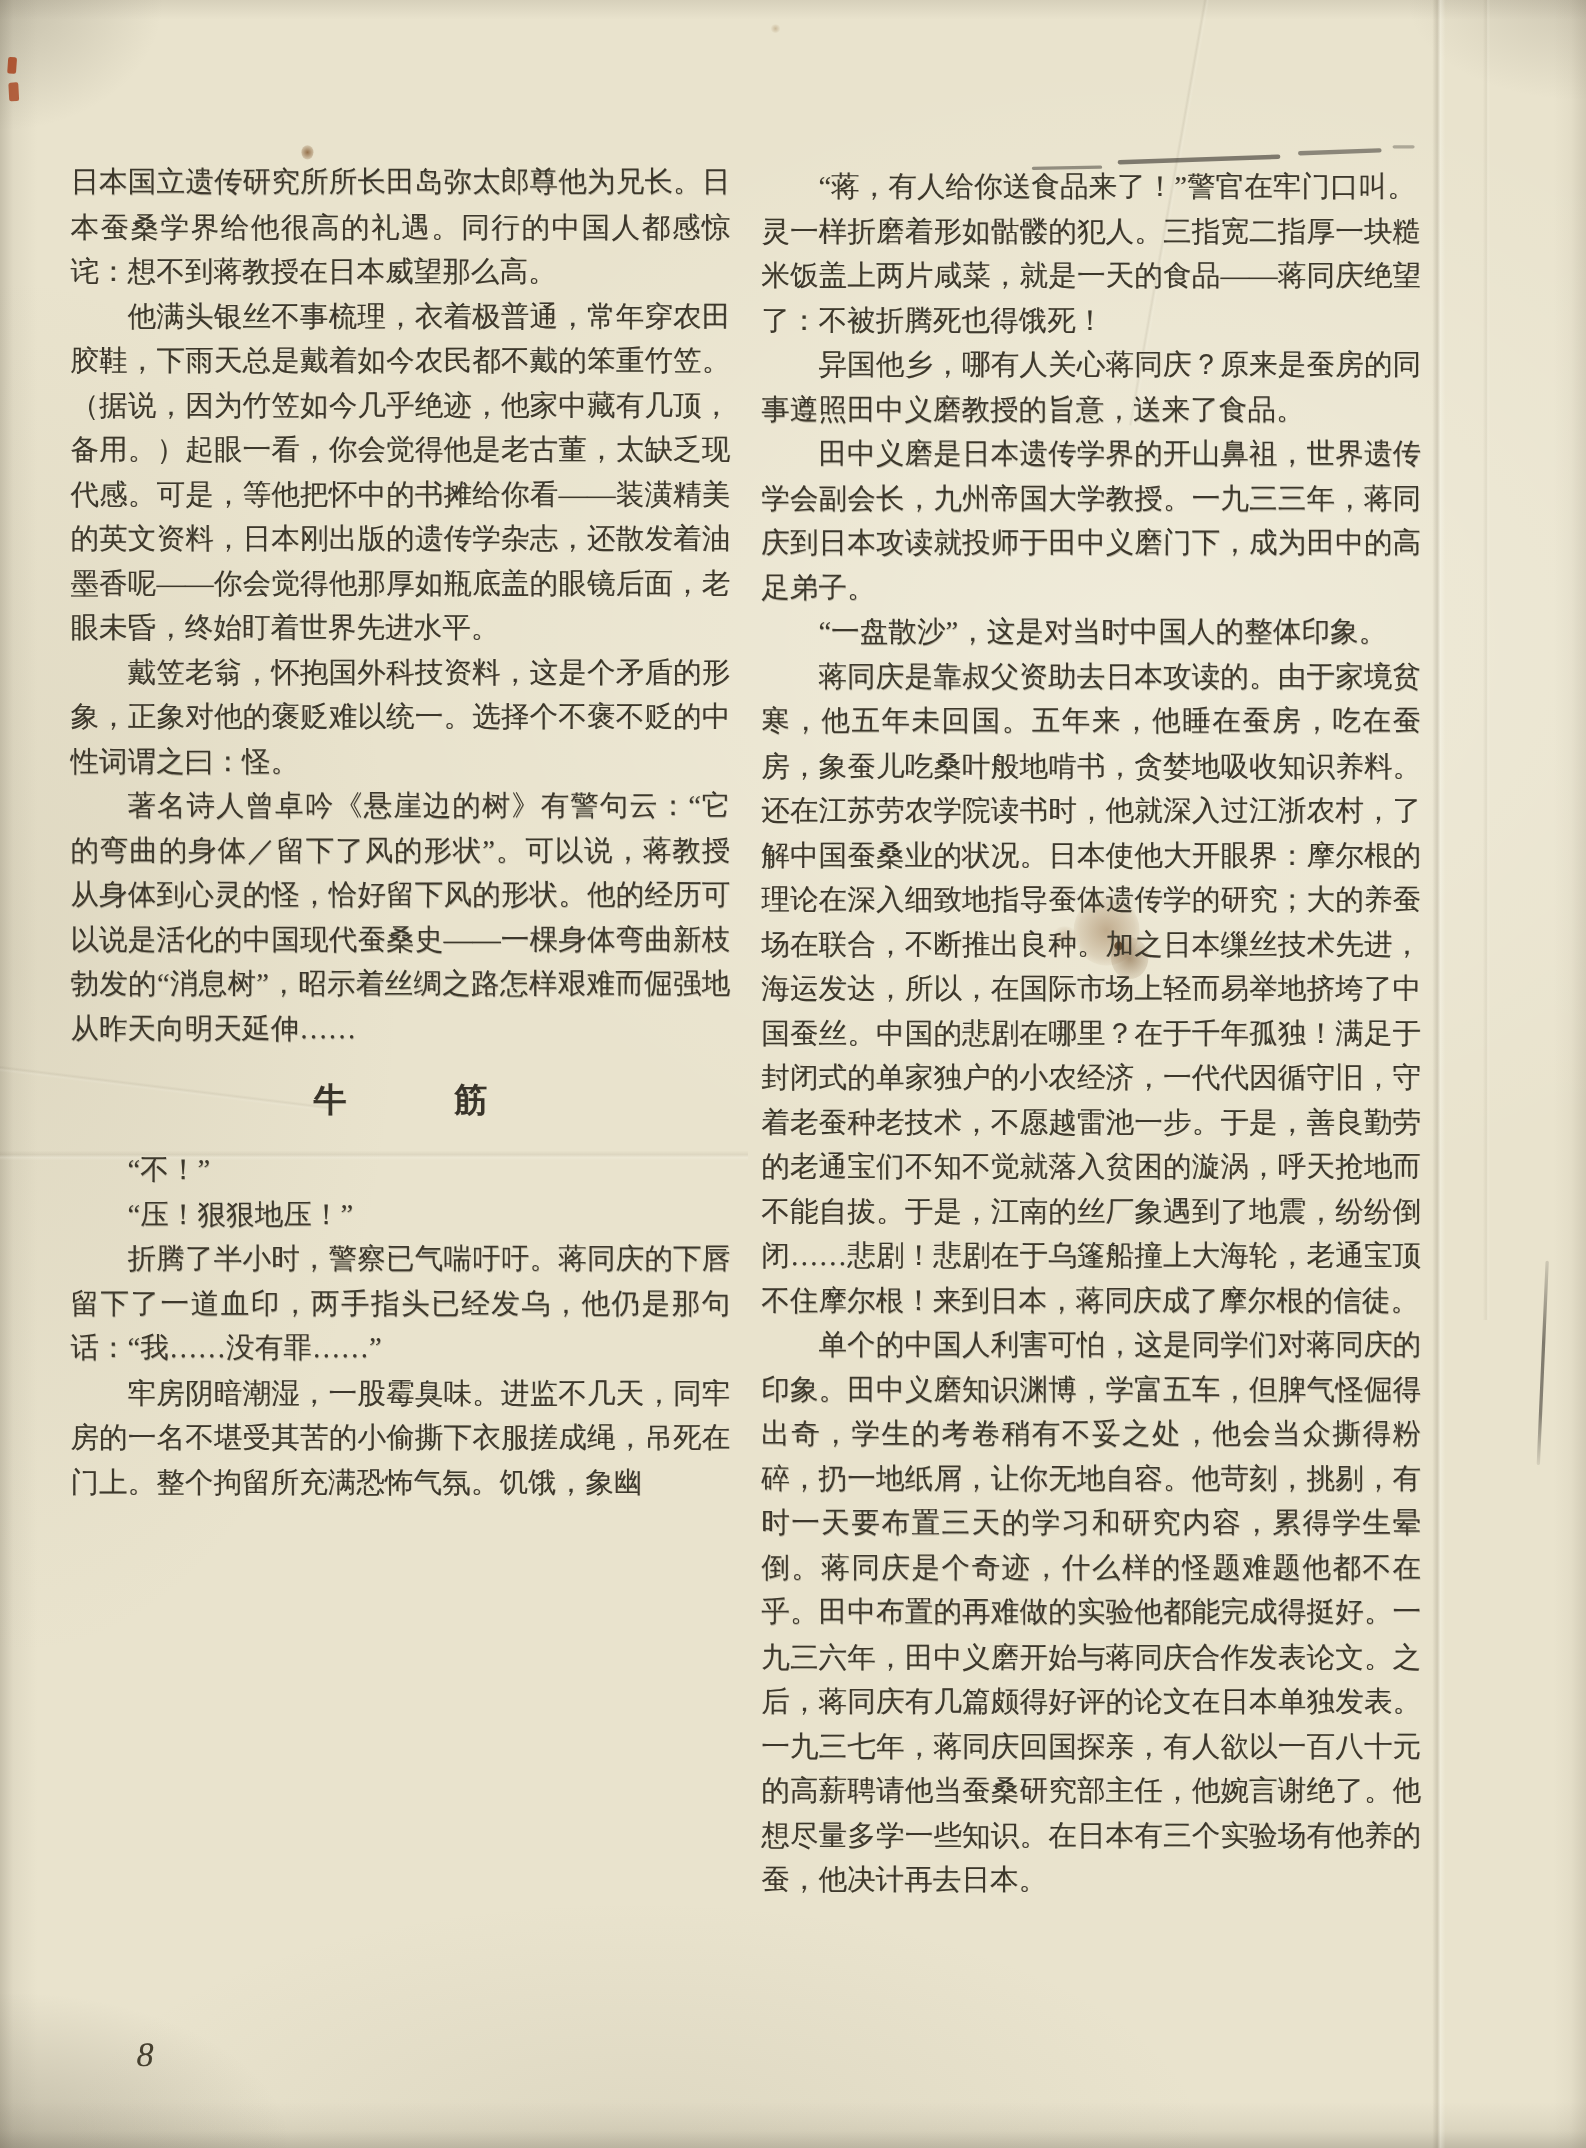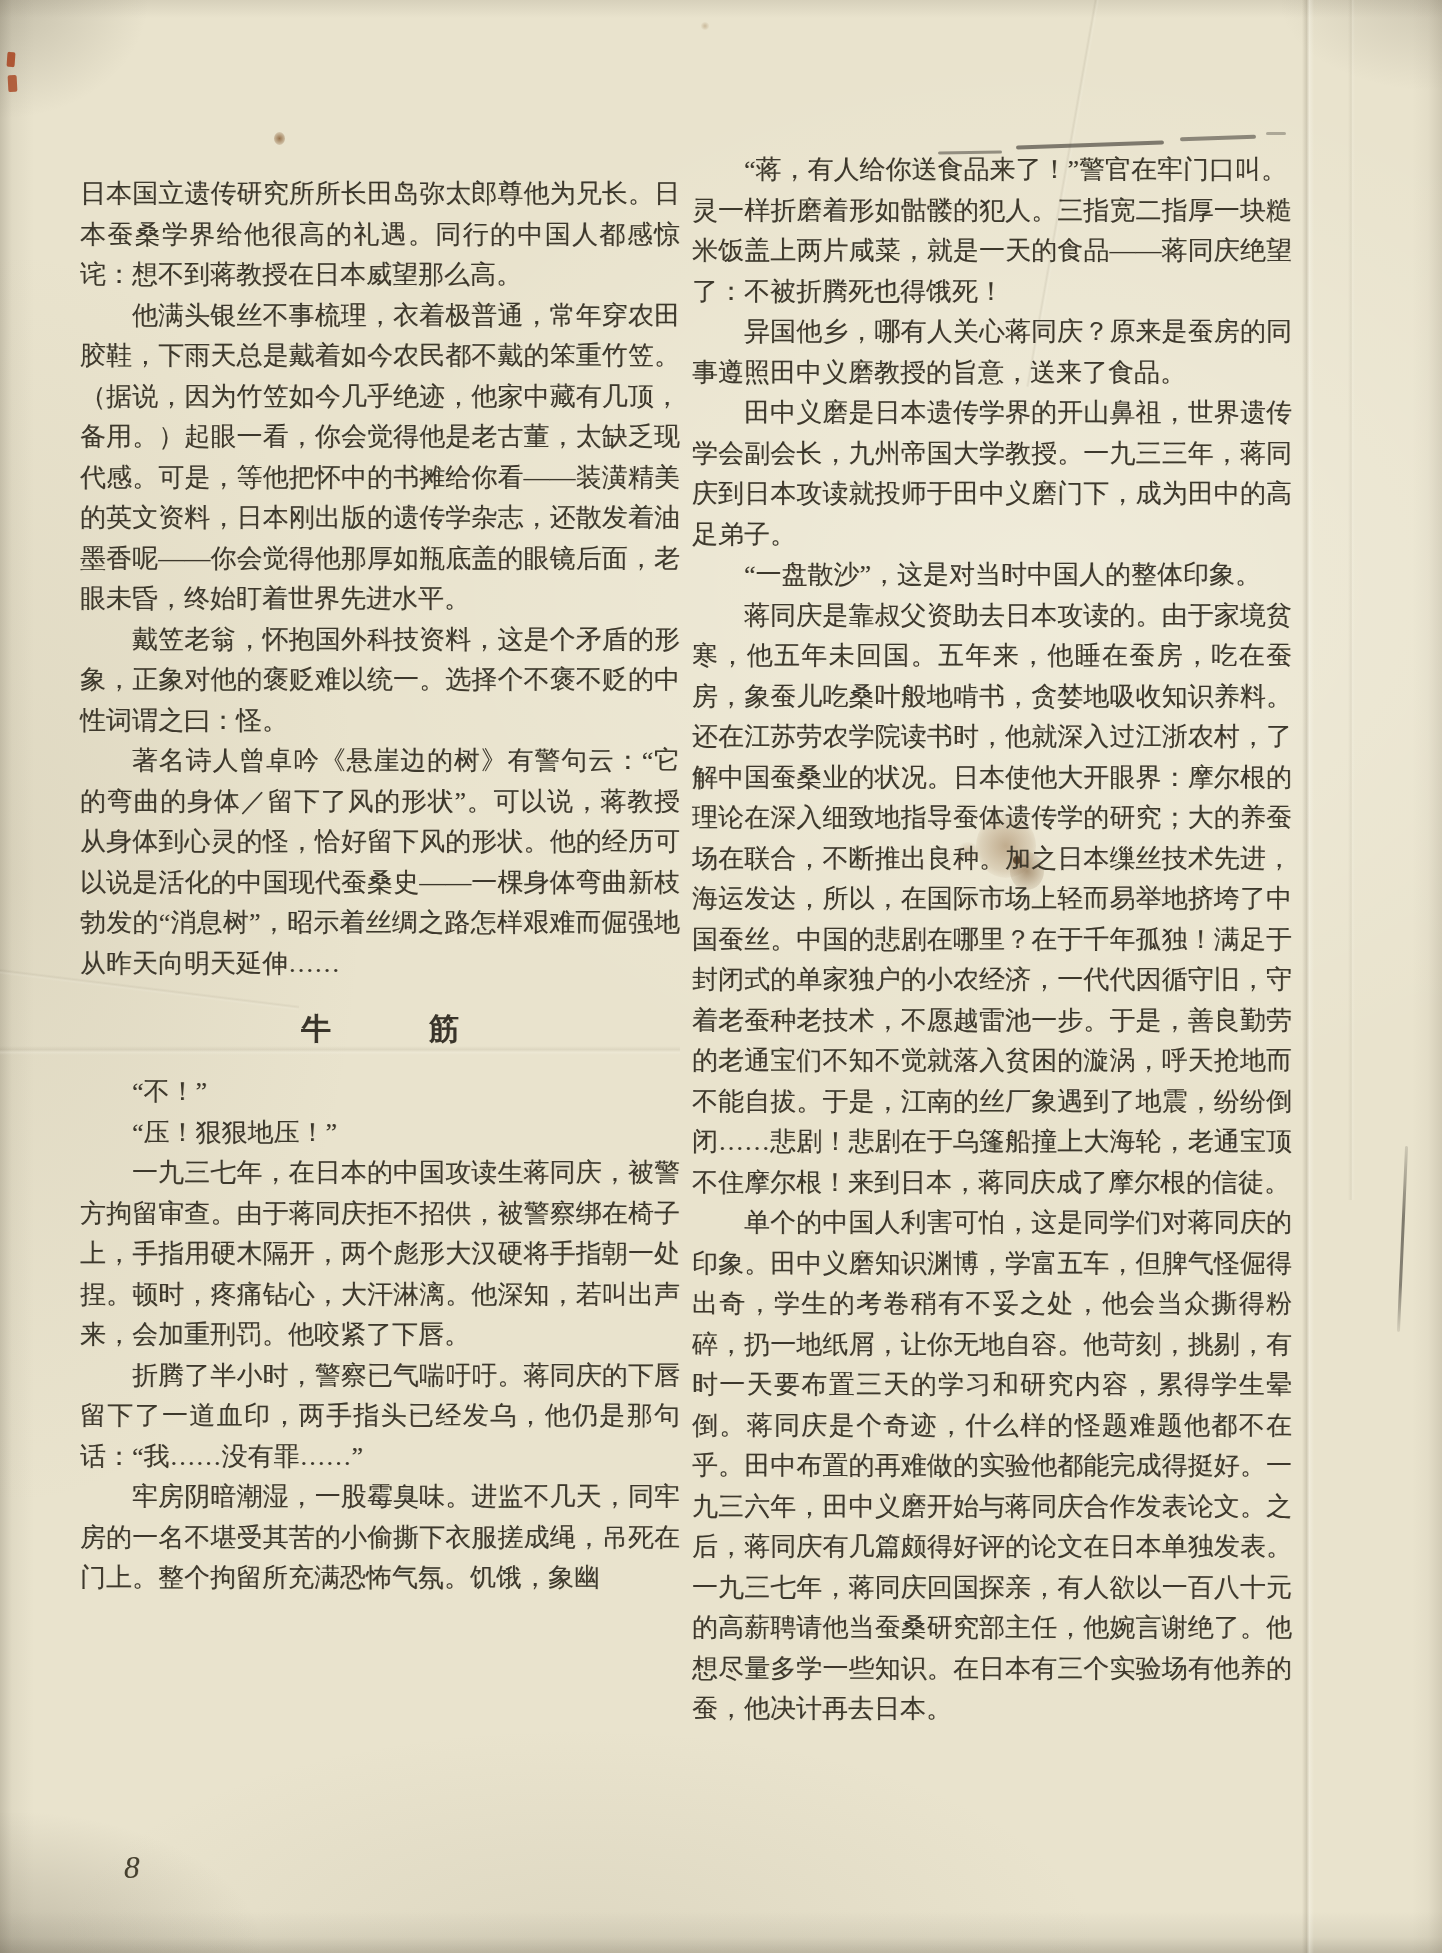--- a/index.html
+++ b/index.html
@@ -62,21 +62,21 @@
   .pencil-dash-4 { left:1266px; top:132px; width:20px; height:3px; opacity:.45; }
   .pencil-vline { left:1401px; top:1146px; width:3px; height:186px; transform:rotate(2.5deg);
     background:linear-gradient(180deg, rgba(54,50,43,0.15), rgba(54,50,43,0.6) 40%, rgba(54,50,43,0.55) 75%, rgba(54,50,43,0.1)); }
   
   .col {
     position:absolute; width:600px;
     font-size:26px; line-height:40.5px; color:#3d382c;
     text-align:justify; letter-spacing:0;
     text-shadow:0.4px 0.4px 0 rgba(62,56,44,0.30);
   }
-  .col-left  { left:80px;  top:146px;margin-top:28px; }
+  .col-left  { left:64px;  top:146px; }
   .col-right { left:692px; top:150px; }
   .para { margin:0; }
   .indent { text-indent:2em; }
   .section-heading {
     display:flex; justify-content:center; gap:98px;
     font-weight:bold; font-size:30px; line-height:42px;
     margin:24px 0 22px 0; color:#39342a; text-indent:0;
   }
   .page-number {
     position:absolute; left:124px; top:1850px;
@@ -114,21 +114,20 @@
   <p class="para">日本国立遗传研究所所长田岛弥太郎尊他为兄长。日本蚕桑学界给他很高的礼遇。同行的中国人都感惊诧：想不到蒋教授在日本威望那么高。</p>
   <p class="para indent">他满头银丝不事梳理，衣着极普通，常年穿农田胶鞋，下雨天总是戴着如今农民都不戴的笨重竹笠。（据说，因为竹笠如今几乎绝迹，他家中藏有几顶，备用。）起眼一看，你会觉得他是老古董，太缺乏现代感。可是，等他把怀中的书摊给你看——装潢精美的英文资料，日本刚出版的遗传学杂志，还散发着油墨香呢——你会觉得他那厚如瓶底盖的眼镜后面，老眼未昏，终始盯着世界先进水平。</p>
   <p class="para indent">戴笠老翁，怀抱国外科技资料，这是个矛盾的形象，正象对他的褒贬难以统一。选择个不褒不贬的中性词谓之曰：怪。</p>
   <p class="para indent">著名诗人曾卓吟《悬崖边的树》有警句云：“它的弯曲的身体／留下了风的形状”。可以说，蒋教授从身体到心灵的怪，恰好留下风的形状。他的经历可以说是活化的中国现代蚕桑史——一棵身体弯曲新枝勃发的“消息树”，昭示着丝绸之路怎样艰难而倔强地从昨天向明天延伸……</p>
   <div class="section-heading">
     <span>牛</span>
     <span>筋</span>
   </div>
   <p class="para indent">“不！”</p>
   <p class="para indent">“压！狠狠地压！”</p>
-  <p class="para indent">一九三七年，在日本的中国攻读生蒋同庆，被警方拘留审查。由于蒋同庆拒不招供，被警察绑在椅子上，手指用硬木隔开，两个彪形大汉硬将手指朝一处捏。顿时，疼痛钻心，大汗淋漓。他深知，若叫出声来，会加重刑罚。他咬紧了下唇。</p>
   <p class="para indent">折腾了半小时，警察已气喘吁吁。蒋同庆的下唇留下了一道血印，两手指头已经发乌，他仍是那句话：“我……没有罪……”</p>
   <p class="para indent">牢房阴暗潮湿，一股霉臭味。进监不几天，同牢房的一名不堪受其苦的小偷撕下衣服搓成绳，吊死在门上。整个拘留所充满恐怖气氛。饥饿，象幽</p>
 </div>
 
 <div class="col col-right">
   <p class="para indent">“蒋，有人给你送食品来了！”警官在牢门口叫。</p>
   <p class="para">灵一样折磨着形如骷髅的犯人。三指宽二指厚一块糙米饭盖上两片咸菜，就是一天的食品——蒋同庆绝望了：不被折腾死也得饿死！</p>
   <p class="para indent">异国他乡，哪有人关心蒋同庆？原来是蚕房的同事遵照田中义磨教授的旨意，送来了食品。</p>
   <p class="para indent">田中义磨是日本遗传学界的开山鼻祖，世界遗传学会副会长，九州帝国大学教授。一九三三年，蒋同庆到日本攻读就投师于田中义磨门下，成为田中的高足弟子。</p>
   <p class="para indent">“一盘散沙”，这是对当时中国人的整体印象。</p>

